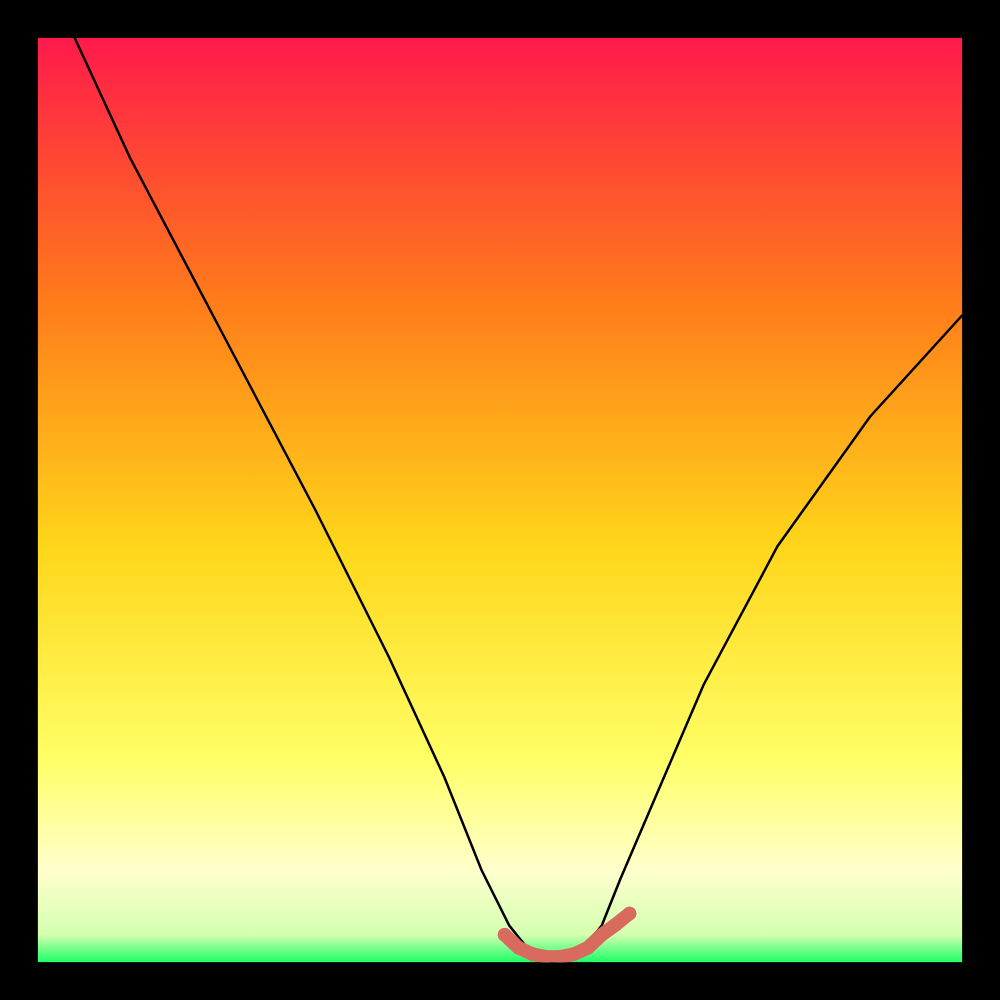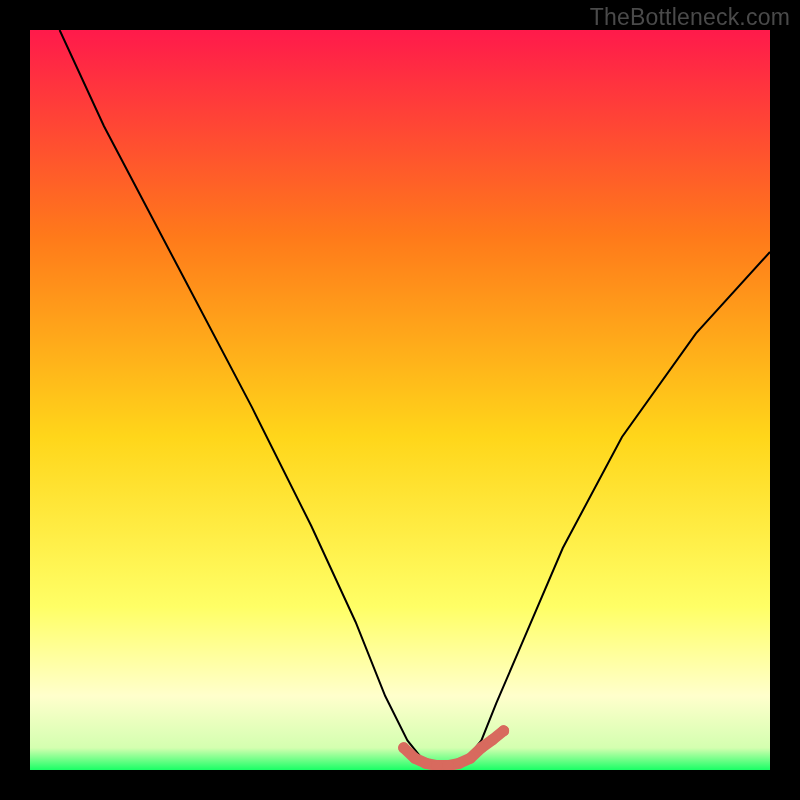--- a/index.html
+++ b/index.html
@@ -36,21 +36,20 @@
     overflow: hidden;
   }
   svg {
     display: block;
   }
 </style>
 </head>
 <body>
 
 <div class="frame">
-  <div class="watermark">TheBottleneck.com</div>
 
   <div class="plot-area">
     <svg id="chart-svg" width="740" height="740" viewBox="0 0 740 740">
       <defs>
         <linearGradient id="bg-grad" x1="0" y1="0" x2="0" y2="1">
             <stop offset="0%" stop-color="#ff1a4b"></stop>
             <stop offset="28%" stop-color="#ff7a1a"></stop>
             <stop offset="55%" stop-color="#ffd61a"></stop>
             <stop offset="78%" stop-color="#ffff66"></stop>
             <stop offset="90%" stop-color="#ffffcc"></stop>

